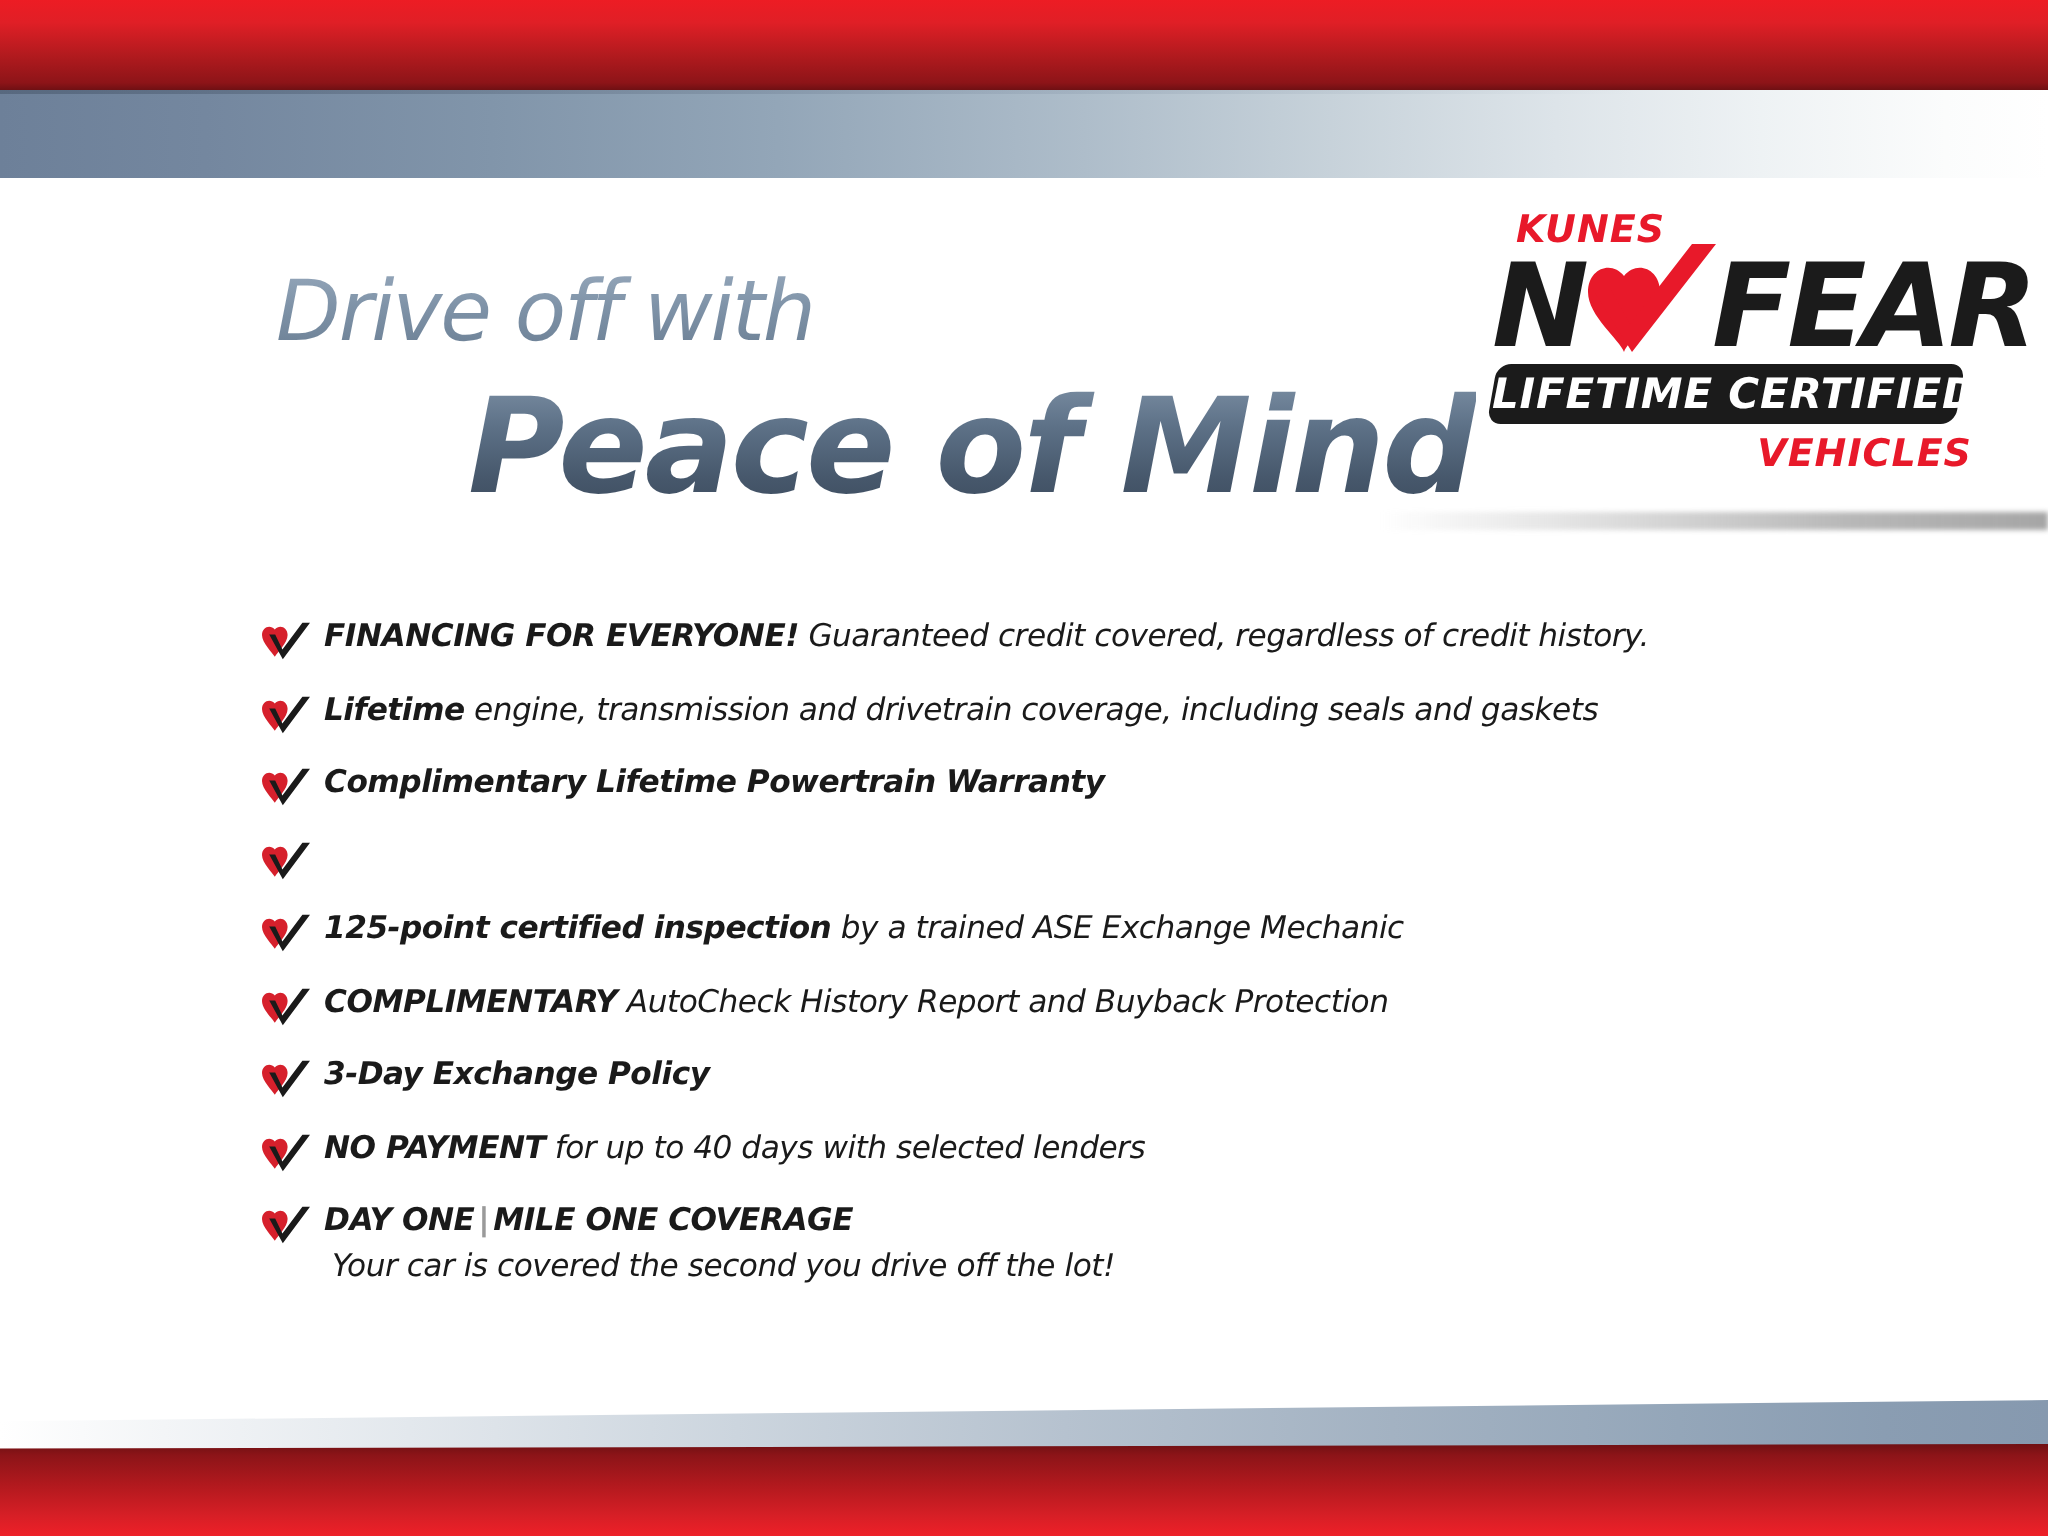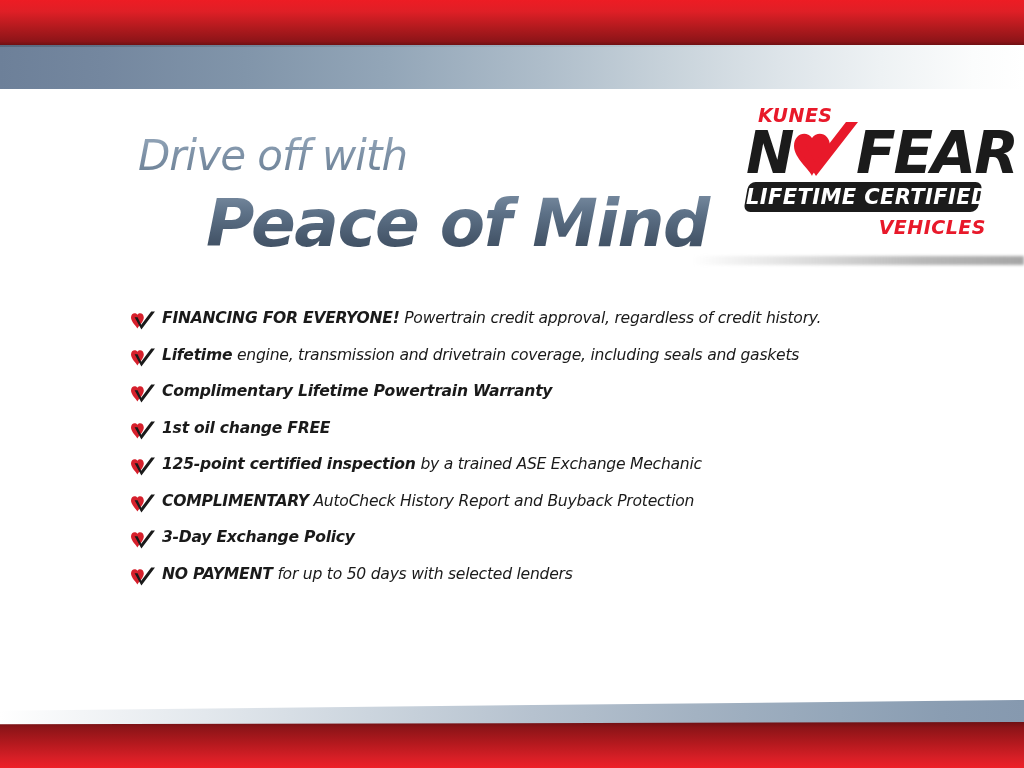--- a/index.html
+++ b/index.html
@@ -85,21 +85,21 @@
     white-space: nowrap;
     text-shadow: none;
   }
   .headline-line2 {
     font-family: "DejaVu Sans", sans-serif;
     font-style: italic;
     font-weight: bold;
     font-size: 66px;
     line-height: 72px;
     letter-spacing: -1.5px;
-    margin-left: 68px;
+    margin-left: 96px;
     margin-top: 2px;
     background: linear-gradient(to bottom, #7e91a6 0%, #5d7187 35%, #47586c 70%, #3b4a5c 100%);
     -webkit-background-clip: text;
     background-clip: text;
     color: transparent;
     -webkit-text-fill-color: transparent;
     white-space: nowrap;
   }
 
   
@@ -286,21 +286,21 @@
   <div class="bullets">
 
     <div class="bullet-row">
       <span class="bullet-mark">
         <svg viewBox="0 0 26 22" width="26" height="22" aria-hidden="true">
           <path d="M1 7.5 C1 3.5, 5.2 2, 7.4 4.8 C9.6 2, 13.8 3.5, 13.8 7.5 C13.8 11.6, 8.6 16.2, 7.4 18.4 C6.2 16.2, 1 11.6, 1 7.5 Z" fill="#d6202c"></path>
           <path d="M4.6 7.2 L11.4 19.6 L25 1.4 L21.2 1.4 L11.2 14.7 L7.6 7.2 Z" fill="#1a1a1a"></path>
         </svg>
       </span>
       <span class="bullet-text">
-        <span class="lead">FINANCING FOR EVERYONE!</span><span class="rest"> Powertrain credit approval, regardless of credit history.</span>
+        <span class="lead">FINANCING FOR EVERYONE!</span><span class="rest"> Guaranteed credit covered, regardless of credit history.</span>
       </span>
     </div>
 
     <div class="bullet-row">
       <span class="bullet-mark">
         <svg viewBox="0 0 26 22" width="26" height="22" aria-hidden="true">
           <path d="M1 7.5 C1 3.5, 5.2 2, 7.4 4.8 C9.6 2, 13.8 3.5, 13.8 7.5 C13.8 11.6, 8.6 16.2, 7.4 18.4 C6.2 16.2, 1 11.6, 1 7.5 Z" fill="#d6202c"></path>
           <path d="M4.6 7.2 L11.4 19.6 L25 1.4 L21.2 1.4 L11.2 14.7 L7.6 7.2 Z" fill="#1a1a1a"></path>
         </svg>
       </span>
@@ -321,23 +321,20 @@
       </span>
     </div>
 
     <div class="bullet-row">
       <span class="bullet-mark">
         <svg viewBox="0 0 26 22" width="26" height="22" aria-hidden="true">
           <path d="M1 7.5 C1 3.5, 5.2 2, 7.4 4.8 C9.6 2, 13.8 3.5, 13.8 7.5 C13.8 11.6, 8.6 16.2, 7.4 18.4 C6.2 16.2, 1 11.6, 1 7.5 Z" fill="#d6202c"></path>
           <path d="M4.6 7.2 L11.4 19.6 L25 1.4 L21.2 1.4 L11.2 14.7 L7.6 7.2 Z" fill="#1a1a1a"></path>
         </svg>
       </span>
-      <span class="bullet-text">
-        <span class="lead">1st oil change FREE</span><span class="rest"></span>
-      </span>
     </div>
 
     <div class="bullet-row">
       <span class="bullet-mark">
         <svg viewBox="0 0 26 22" width="26" height="22" aria-hidden="true">
           <path d="M1 7.5 C1 3.5, 5.2 2, 7.4 4.8 C9.6 2, 13.8 3.5, 13.8 7.5 C13.8 11.6, 8.6 16.2, 7.4 18.4 C6.2 16.2, 1 11.6, 1 7.5 Z" fill="#d6202c"></path>
           <path d="M4.6 7.2 L11.4 19.6 L25 1.4 L21.2 1.4 L11.2 14.7 L7.6 7.2 Z" fill="#1a1a1a"></path>
         </svg>
       </span>
       <span class="bullet-text">
@@ -370,23 +367,37 @@
     </div>
 
     <div class="bullet-row">
       <span class="bullet-mark">
         <svg viewBox="0 0 26 22" width="26" height="22" aria-hidden="true">
           <path d="M1 7.5 C1 3.5, 5.2 2, 7.4 4.8 C9.6 2, 13.8 3.5, 13.8 7.5 C13.8 11.6, 8.6 16.2, 7.4 18.4 C6.2 16.2, 1 11.6, 1 7.5 Z" fill="#d6202c"></path>
           <path d="M4.6 7.2 L11.4 19.6 L25 1.4 L21.2 1.4 L11.2 14.7 L7.6 7.2 Z" fill="#1a1a1a"></path>
         </svg>
       </span>
       <span class="bullet-text">
-        <span class="lead">NO PAYMENT</span><span class="rest"> for up to 50 days with selected lenders</span>
-      </span>
-    </div>
-
+        <span class="lead">NO PAYMENT</span><span class="rest"> for up to 40 days with selected lenders</span>
+      </span>
+    </div>
+
+    <div class="bullet-row">
+      <span class="bullet-mark">
+        <svg viewBox="0 0 26 22" width="26" height="22" aria-hidden="true">
+          <path d="M1 7.5 C1 3.5, 5.2 2, 7.4 4.8 C9.6 2, 13.8 3.5, 13.8 7.5 C13.8 11.6, 8.6 16.2, 7.4 18.4 C6.2 16.2, 1 11.6, 1 7.5 Z" fill="#d6202c"></path>
+          <path d="M4.6 7.2 L11.4 19.6 L25 1.4 L21.2 1.4 L11.2 14.7 L7.6 7.2 Z" fill="#1a1a1a"></path>
+        </svg>
+      </span>
+      <span>
+        <span class="bullet-text">
+          <span class="lead">DAY ONE</span><span class="sep">|</span><span class="lead">MILE ONE COVERAGE</span>
+        </span>
+        <div class="bullet-sub">Your car is covered the second you drive off the lot!</div>
+      </span>
+    </div>
 
   </div>
 
   <div class="bar-slate-bottom"></div>
   <div class="bar-red-bottom"></div>
 
 </div>
 
 </body></html>

